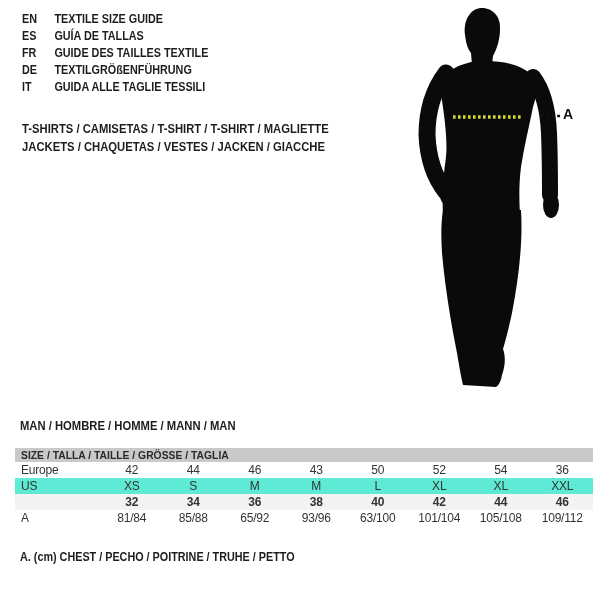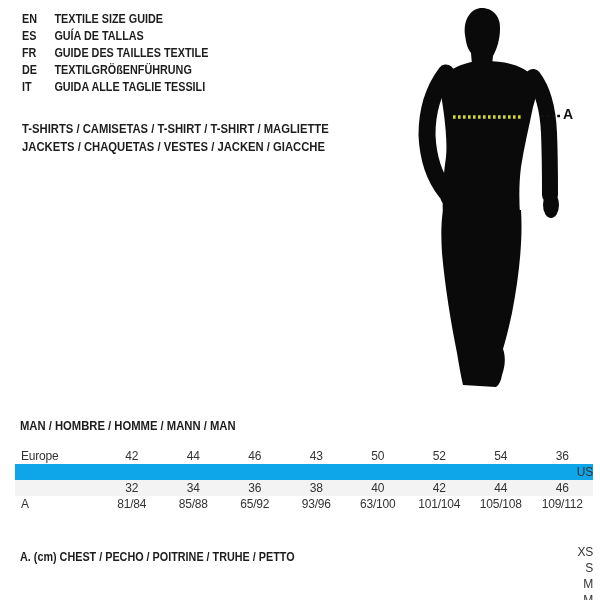--- a/index.html
+++ b/index.html
@@ -25,22 +25,22 @@
   
   .section-title{position:absolute;left:20px;top:419px;font-size:12.5px;font-weight:bold;}
 
   
   .size-table{position:absolute;left:15px;top:448px;width:578px;font-size:12px;color:#333;}
   .tbl-header{
     height:14px;line-height:14px;background:#c9c9c9;color:#2a2a2a;
     font-weight:bold;font-size:11.5px;padding-left:6px;box-sizing:border-box;
   }
   .tbl-row{display:flex;height:16px;line-height:16px;align-items:flex-end;}
-  .tbl-row.stripe-a{background:#0ea5e9;flex-direction:column;}
-  .tbl-row.stripe-b{background:#f3f3f3;}
+  .tbl-row.stripe-a{background:#5eead4;}
+  .tbl-row.stripe-b{background:#f3f3f3;font-weight:bold;}
   .tbl-row.last{height:17px;line-height:17px;}
   .cell-label{flex:0 0 80px;padding-left:6px;text-align:left;letter-spacing:-0.2px;}
   .cell-val{flex:1;text-align:center;letter-spacing:-0.2px;}
 
   
   .footnote{position:absolute;left:20px;top:550px;font-size:12px;font-weight:bold;}
 </style>
 </head>
 <body>
 
@@ -85,20 +85,23 @@
     <path d="M118,72 C128,85 133,105 134,128 C135,152 135,172 135,190" fill="none" stroke="#0a0a0a" stroke-width="16" stroke-linecap="round"></path>
     <line x1="38" y1="112" x2="106" y2="112" stroke-width="3.5" stroke-dasharray="2.6 2.4" stroke="#d2d936"></line>
     <line x1="126" y1="111" x2="146" y2="111" stroke="#111111" stroke-width="2.5" stroke-dasharray="2.8 2.6"></line>
   </svg>
 </div>
 <div class="measure-label">A</div>
 
 <div class="section-title condensed">MAN / HOMBRE / HOMME / MANN / MAN</div>
 
 <div class="size-table">
+  <div class="tbl-header">
+    <span class="condensed" style="display:inline-block">SIZE / TALLA / TAILLE / GRÖSSE / TAGLIA</span>
+  </div>
 
   <div class="tbl-row">
     <span class="cell-label">Europe</span>
     <span class="cell-val">42</span>
     <span class="cell-val">44</span>
     <span class="cell-val">46</span>
     <span class="cell-val">43</span>
     <span class="cell-val">50</span>
     <span class="cell-val">52</span>
     <span class="cell-val">54</span>

